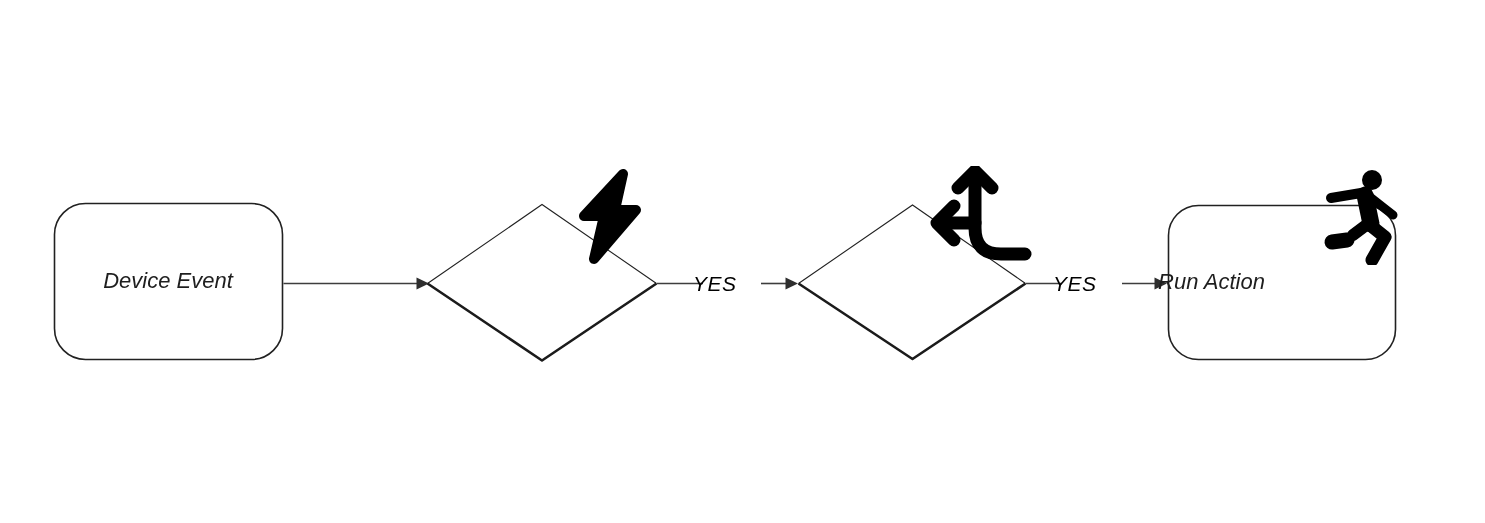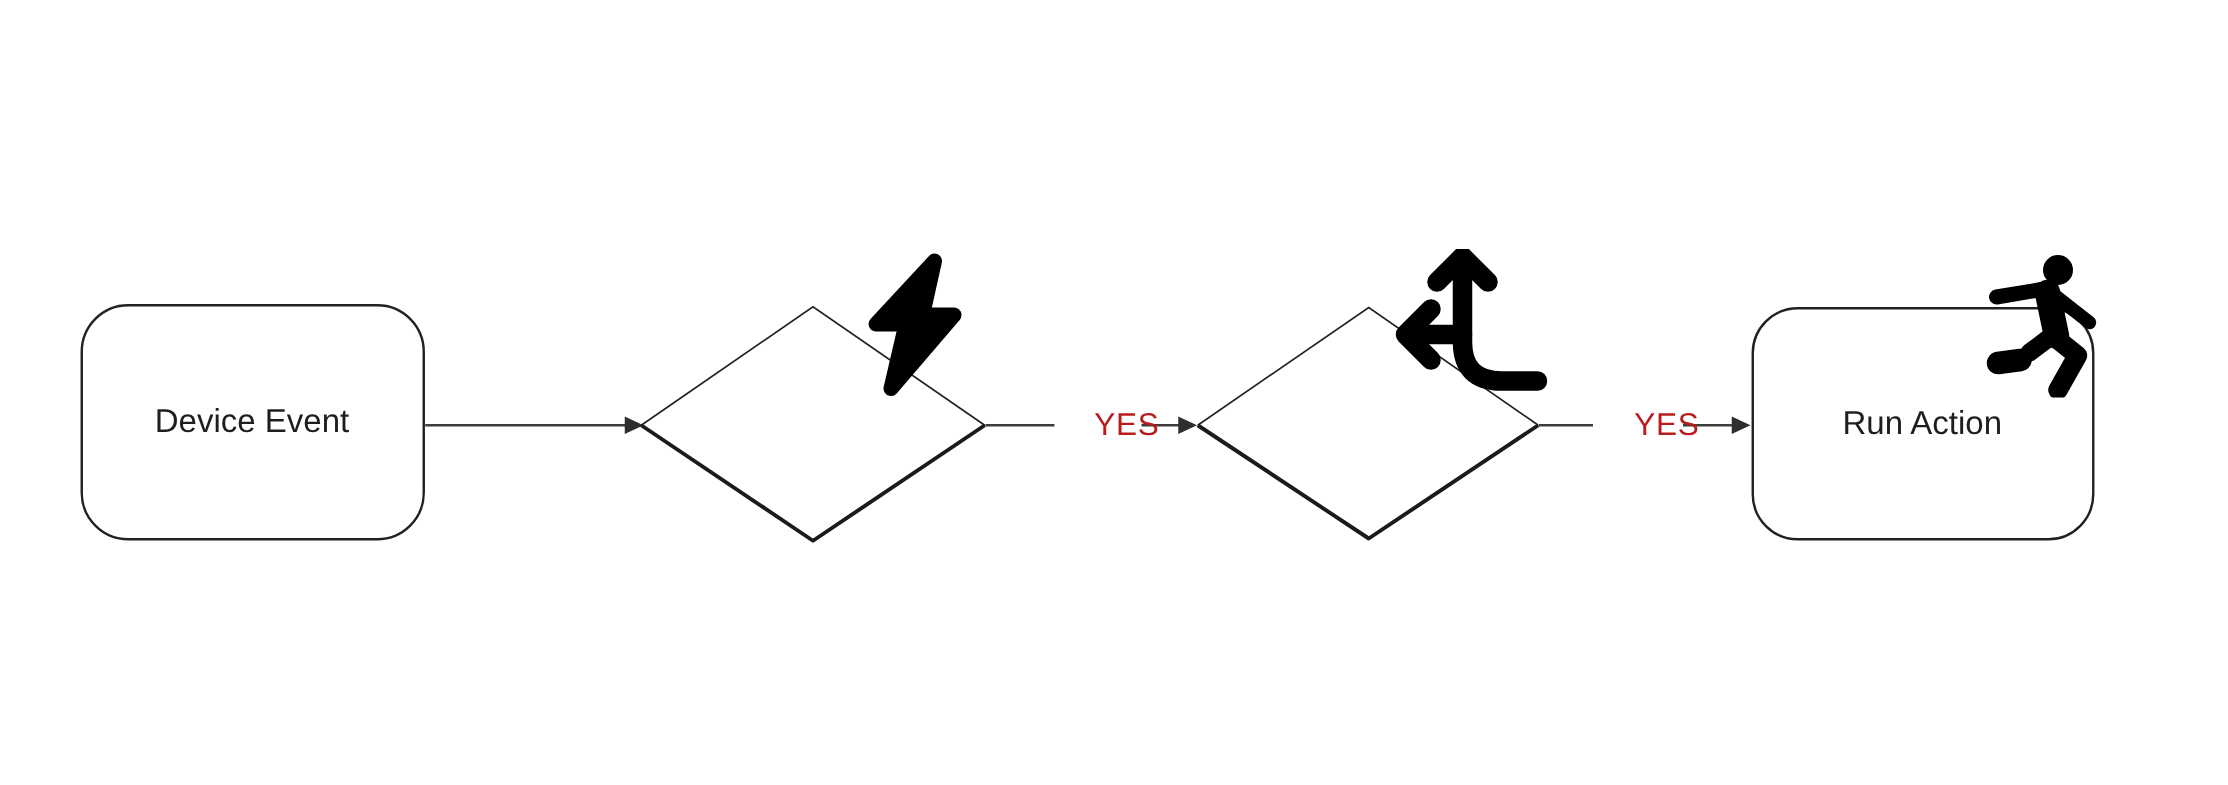--- a/index.html
+++ b/index.html
@@ -3,20 +3,21 @@
 <meta charset="utf-8">
 <style>
   html, body { margin: 0; padding: 0; background: #ffffff; }
   .canvas {
     position: relative;
     width: 1485px;
     height: 523px;
     background: #ffffff;
     overflow: hidden;
     font-family: "Liberation Sans", sans-serif;
+    font-style: italic;
   }
   .layer { position: absolute; left: 0; top: 0; }
   .edge-line { stroke: #3d3d3d; stroke-width: 1.6; fill: none; }
   .edge-head { fill: #2e2e2e; stroke: none; }
   .node-rect { fill: #ffffff; stroke: #212121; stroke-width: 1.6; }
   .diamond-fill { fill: #ffffff; stroke: none; }
   .diamond-thin { fill: none; stroke: #212121; stroke-width: 1.1; }
   .diamond-thick { fill: none; stroke: #1b1b1b; stroke-width: 2.6; stroke-linejoin: round; }
   .node-label {
     position: absolute;
@@ -30,22 +31,22 @@
     white-space: pre-line;
     pointer-events: none;
   }
   .diamond-label {
     display: block;
   }
   .edge-label {
     position: absolute;
     font-size: 21px;
     line-height: 28px;
-    text-align: right;
-    color: #b91c1c;
+    text-align: left;
+    color: #000000;
     letter-spacing: 0.5px;
   }
   .icon { position: absolute; }
 </style>
 </head>
 <body>
 
 <div class="canvas">
 
   <svg class="layer" width="1485" height="523" viewBox="0 0 1485 523">
@@ -85,21 +86,21 @@
 
     <g>
       <rect class="node-rect" x="1168.5" y="205.5" width="227" height="154" rx="30" ry="30"></rect>
     </g>
   </svg>
 
   <div class="node-label" style="left:54px; top:203px; width:228px; height:156px;">Device Event</div>
 
 
 
-  <div class="node-label" style="left:1168px; top:205px; width:227px; height:154px;">Run Action</div>
+  <div class="node-label" style="left:1098px; top:205px; width:227px; height:154px;">Run Action</div>
 
   <div class="edge-label" style="left:693px; top:270px; width:80px;">YES</div>
 
   <div class="edge-label" style="left:1053px; top:270px; width:80px;">YES</div>
 
   <svg class="icon" style="left:573px; top:168px;" width="74" height="97" viewBox="0 0 74 97">
     <path d="M50 6 L11 48 L31 48 L21 91 L63 42 L42 42 Z" fill="#000000" stroke="#000000" stroke-width="10" stroke-linejoin="round"></path>
   </svg>
 
   <svg class="icon" style="left:923px; top:166px;" width="110" height="102" viewBox="0 0 110 102">

